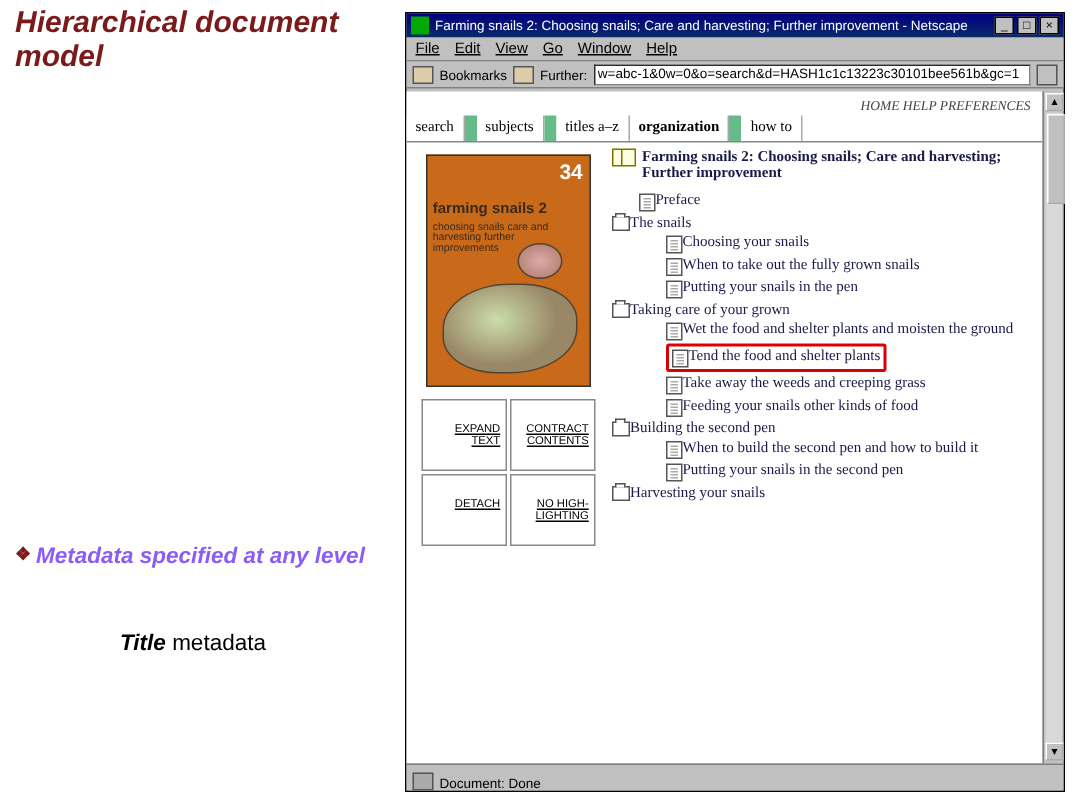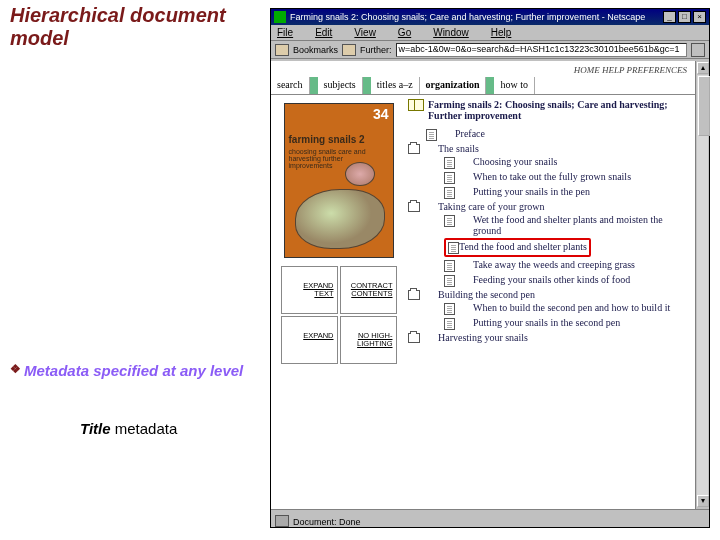--- a/index.html
+++ b/index.html
@@ -70,21 +70,21 @@
     font-size: 9px;
   }
   .titlebar .tb-icon { width: 12px; height: 12px; background: #0a0; margin-right: 4px; }
   .titlebar .tb-text { flex: 1; overflow: hidden; white-space: nowrap; }
   .tb-btn { width: 13px; height: 12px; background: #c0c0c0; border: 1px solid #000; margin-left: 2px; text-align: center; line-height: 10px; color: #000; font-size: 8px; }
   .menubar {
     height: 16px;
     background: #c0c0c0;
     display: flex;
     align-items: center;
-    gap: 22px;
+    gap: 10px;
     padding: 0 6px;
     border-bottom: 1px solid #808080;
     font-size: 10px;
     text-decoration: underline;
   }
   .locbar {
     height: 18px;
     display: flex;
     align-items: center;
     gap: 4px;
@@ -218,21 +218,21 @@
     font-family: "Times New Roman", serif;
     font-size: 10px;
     color: #1a1a4a;
     overflow: hidden;
   }
   .tree-root { display: flex; gap: 4px; margin-bottom: 6px; }
   .book-icon { width: 16px; height: 12px; border: 1px solid #770; background: #fffde0; position: relative; flex-shrink:0;}
   .book-icon::before { content:""; position:absolute; left:5px; top:0; bottom:0; width:1px; background:#770;}
   .tree-root-text { font-weight: bold; font-size: 10px; }
 
-  .node, .leaf { display: flex; align-items: flex-start; gap: 18px; padding: 1px 0; }
+  .node, .leaf { display: flex; align-items: flex-start; gap: 0; padding: 1px 0; }
   .leaf { padding-left: 18px; }
   .sub .leaf { padding-left: 36px; }
   .folder-ic { width: 12px; height: 10px; background: #fff; border: 1px solid #555; position: relative; flex-shrink:0; margin-top:1px;}
   .folder-ic::before { content:""; position:absolute; top:-3px; left:1px; width:5px; height:2px; background:#fff; border:1px solid #555; border-bottom:none;}
   .page-ic { width: 11px; height: 12px; background: #fff; border: 1px solid #555; flex-shrink:0; margin-top:1px; position:relative;}
   .page-ic::after{content:"";position:absolute;left:2px;top:2px;right:2px;height:1px;background:#aaa;box-shadow:0 2px 0 #aaa,0 4px 0 #aaa,0 6px 0 #aaa;}
   .tree-col .hl {
     border: 2px solid #d00;
     padding: 1px 2px;
     border-radius: 2px;
@@ -318,21 +318,21 @@
             <div class="ctitle">farming snails 2</div>
             <div class="csub">choosing snails
 care and harvesting
 further improvements</div>
             <div class="mini"></div>
             <div class="snail"></div>
           </div>
           <div class="btn-grid">
             <div class="pill">EXPAND TEXT</div>
             <div class="pill">CONTRACT CONTENTS</div>
-            <div class="pill">EXPAND</div>
+            <div class="pill">DETACH</div>
             <div class="pill">NO HIGH-LIGHTING</div>
           </div>
         </div>
 
         <div class="tree-col">
           <div class="tree-root">
             <div class="book-icon"></div>
             <div class="tree-root-text">Farming snails 2: Choosing snails; Care and harvesting; Further improvement</div>
           </div>
           <div id="tree-body">

